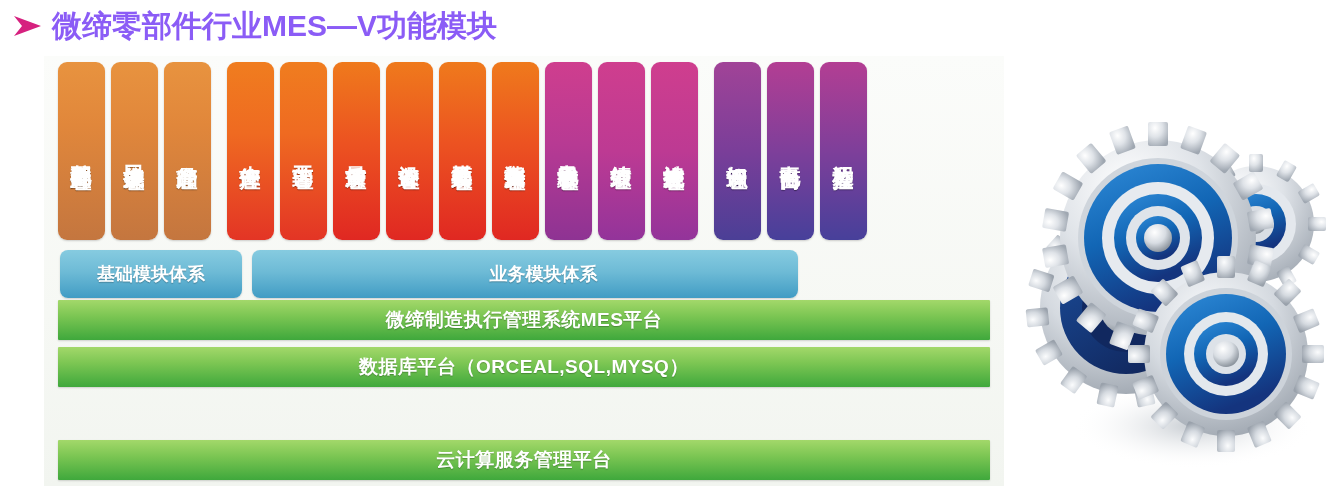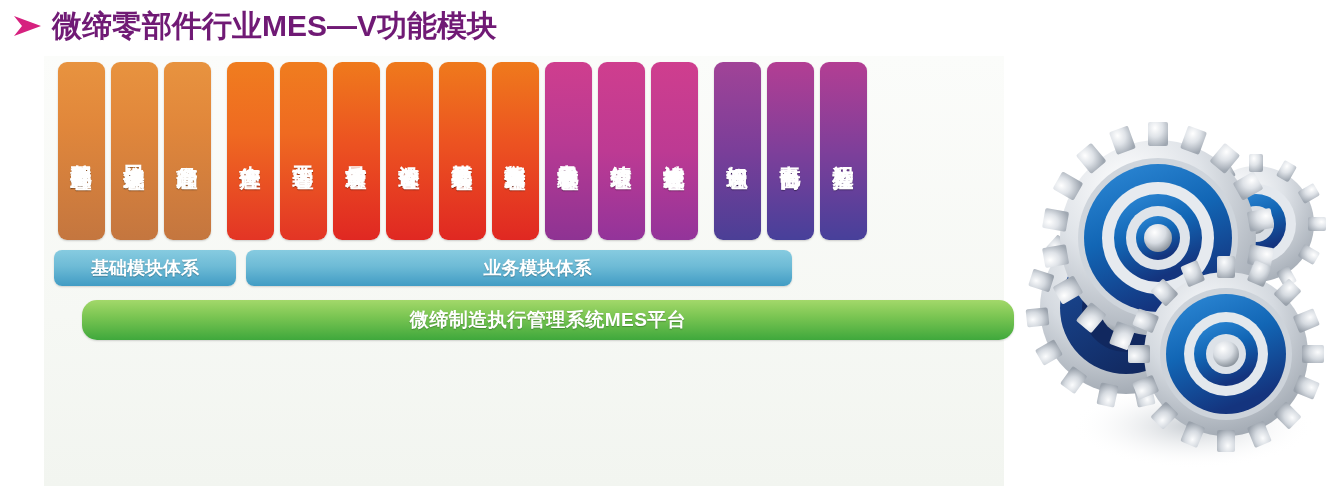--- a/index.html
+++ b/index.html
@@ -15,21 +15,21 @@
   
   .title-row{
     position:absolute;left:0;top:4px;height:44px;
     display:flex;align-items:center;
   }
   .arrow-icon{
     margin-left:8px;width:38px;height:30px;display:block;
   }
   .title-text{
     margin-left:6px;
-    font-size:30px;font-weight:bold;color:#701a75;
+    font-size:30px;font-weight:bold;color:#8b5cf6;
     letter-spacing:0px;white-space:nowrap;
     line-height:34px;
   }
 
   
   .panel{
     position:absolute;left:44px;top:56px;width:960px;height:430px;
     background:linear-gradient(180deg,#fbfcfa 0%,#f6f8f4 60%,#f2f5f0 100%);
   }
 
@@ -57,44 +57,43 @@
   .pal-brown{background:linear-gradient(180deg,#e8933f 0%,#e1873b 35%,#c4763f 100%);}
   .pal-orange{background:linear-gradient(180deg,#f07d1f 0%,#ef6a21 40%,#e33525 100%);}
   .pal-red{background:linear-gradient(180deg,#ef7a1c 0%,#ec5321 45%,#e02822 100%);}
   .pal-magenta{background:linear-gradient(180deg,#cf3e8e 0%,#b83a93 45%,#8e3393 100%);}
   .pal-pink{background:linear-gradient(180deg,#cf3e8e 0%,#bd3a93 50%,#93349a 100%);}
   .pal-purple{background:linear-gradient(180deg,#a14397 0%,#7a3e99 50%,#4b3f96 100%);}
   .pal-violet{background:linear-gradient(180deg,#b33e93 0%,#7e3f9a 50%,#47409a 100%);}
 
   
   .blue-row{
-    position:absolute;left:54px;top:250px;height:36px;
+    position:absolute;left:60px;top:250px;height:48px;
     width:932px;display:flex;
   }
   .blue-bar{
     border-radius:8px;
     background:linear-gradient(180deg,#86cbe0 0%,#6ebbd6 45%,#419cc4 100%);
     display:flex;align-items:center;justify-content:center;
     box-shadow:0 1px 2px rgba(0,0,0,0.16);
     box-sizing:border-box;
   }
   .blue-bar .lbl{
     color:#ffffff;font-weight:bold;font-size:18px;
     text-shadow:0 1px 1px rgba(0,0,0,0.25);white-space:nowrap;
   }
 
   
   .green-bar{
     position:absolute;left:58px;width:932px;height:40px;
-    border-radius:15px;
+    border-radius:1px;
     background:linear-gradient(180deg,#a3d86a 0%,#7cc653 40%,#3fa83c 100%);
     display:flex;align-items:center;justify-content:center;
     box-shadow:0 1px 2px rgba(0,0,0,0.16);
     box-sizing:border-box;
-    margin-left:24px;
   }
   .green-bar .lbl{
     color:#ffffff;font-weight:bold;font-size:19px;
     text-shadow:0 1px 1px rgba(0,0,0,0.25);white-space:nowrap;
     letter-spacing:0.5px;
   }
   .gb0{top:300px;}
   .gb1{top:347px;}
   .gb2{top:394px;}
   .gb3{top:440px;}
@@ -171,20 +170,26 @@
       <div class="blue-bar" style="width: 182px; margin-right: 10px;">
         <span class="lbl">基础模块体系</span>
       </div>
       <div class="blue-bar" style="width: 546px; margin-right: 10px; padding-left: 37px;">
         <span class="lbl">业务模块体系</span>
       </div>
     </div>
 
   <div class="green-bar gb0">
     <span class="lbl">微缔制造执行管理系统MES平台</span>
+  </div>
+  <div class="green-bar gb1">
+    <span class="lbl">数据库平台（ORCEAL,SQL,MYSQ）</span>
+  </div>
+  <div class="green-bar gb3">
+    <span class="lbl">云计算服务管理平台</span>
   </div>
 
   <div class="gears">
     <svg width="311" height="401" viewBox="0 0 311 401">
       <defs>
         <radialGradient id="metalA" cx="35%" cy="25%" r="85%">
           <stop offset="0%" stop-color="#ffffff"></stop>
           <stop offset="45%" stop-color="#dfe3e8"></stop>
           <stop offset="100%" stop-color="#9fa7b1"></stop>
         </radialGradient>

